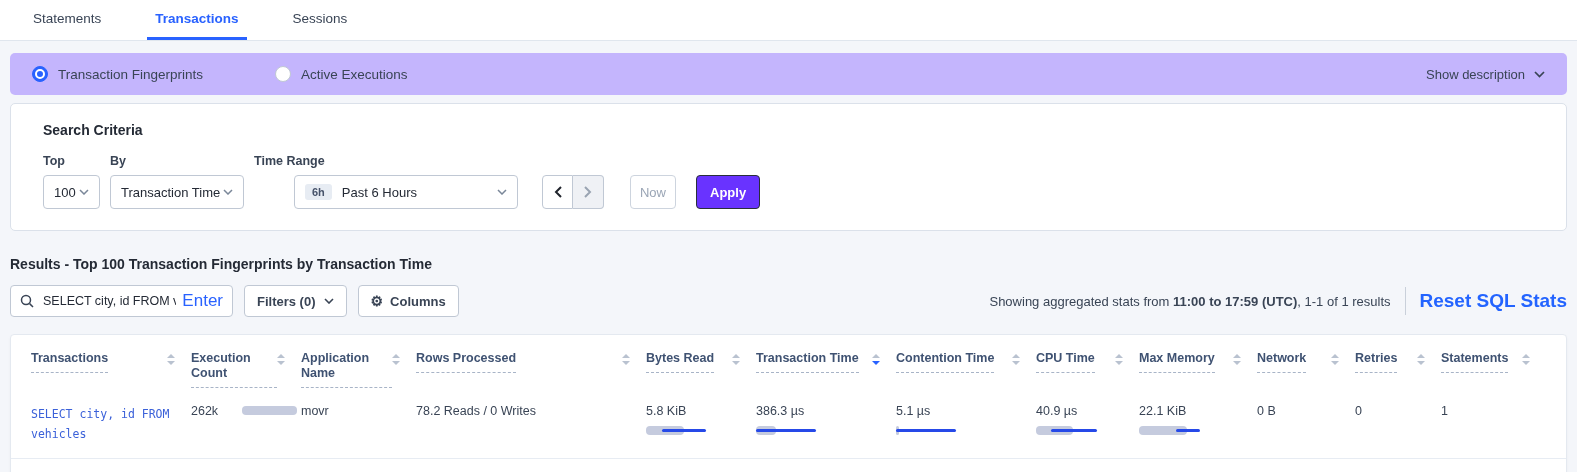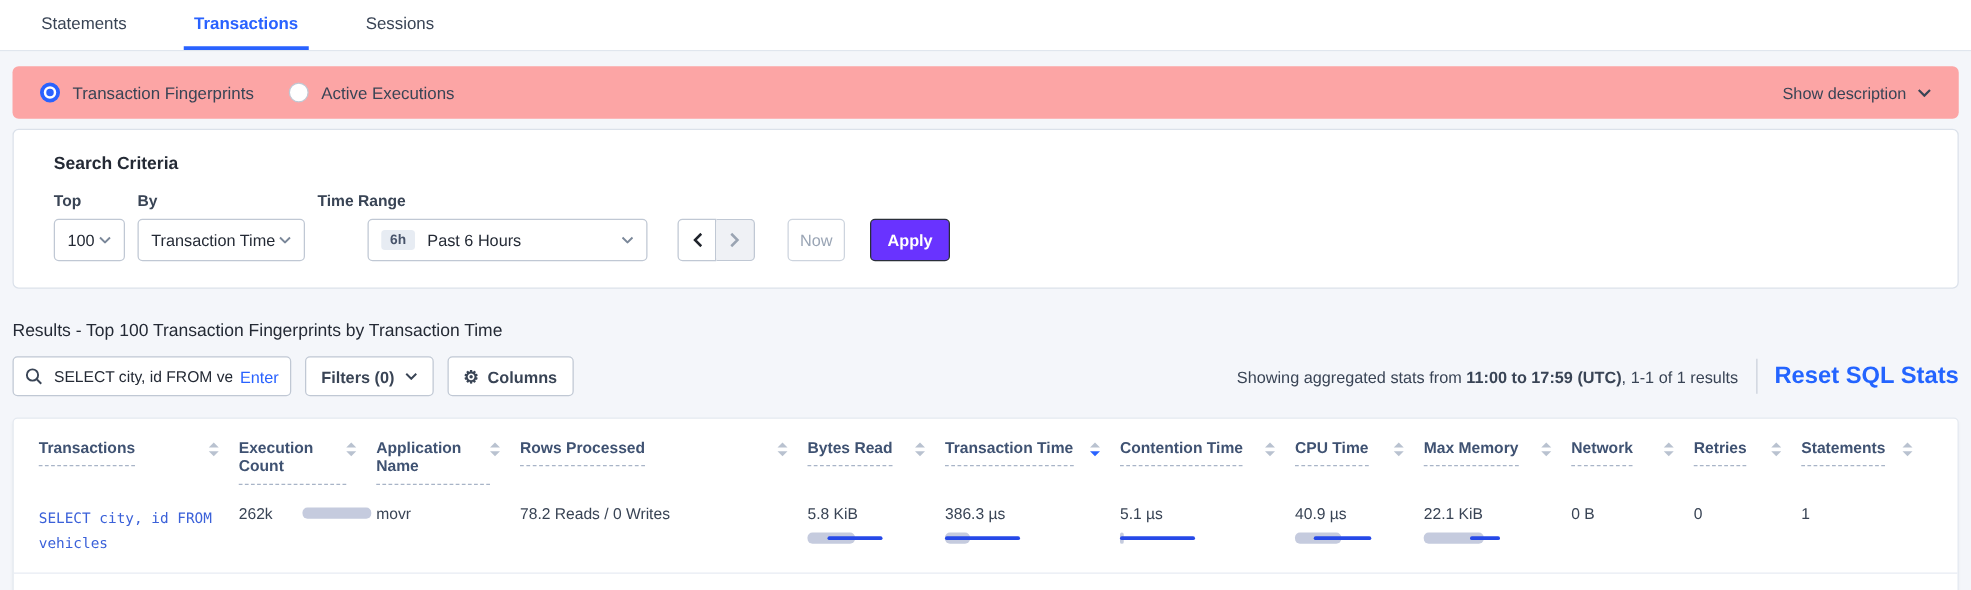--- a/index.html
+++ b/index.html
@@ -5,21 +5,21 @@
   * { box-sizing: border-box; }
   body { margin:0; background:#f4f6fa; font-family:"Liberation Sans", sans-serif; color:#394455; }
   .page { width:1577px; height:472px; position:relative; overflow:hidden; background:#f4f6fa; }
 
   
   .tabbar { height:41px; background:#fff; border-bottom:1px solid #e0e6ee; display:flex; align-items:stretch; padding-left:25px; }
   .tab { display:flex; align-items:center; padding:0 8px; margin-right:38px; font-size:13.5px; color:#394455; cursor:pointer; border-bottom:3px solid transparent; }
   .tab.active { color:#2962ff; font-weight:bold; border-bottom-color:#2962ff; }
 
   
-  .radio-card { margin:12px 10px 0; background:#fca5a5; border-radius:5px; height:42px; display:flex; align-items:center; padding:0 22px; }
+  .radio-card { margin:12px 10px 0; background:#c4b5fd; border-radius:5px; height:42px; display:flex; align-items:center; padding:0 22px;gap:44px; }
   .radio-option { display:flex; align-items:center; margin-right:28px; cursor:pointer; font-size:13.5px; color:#394455; }
   .radio-circle { width:16px; height:16px; border-radius:50%; border:1px solid #c0c8d4; background:#fff; margin-right:10px; position:relative; flex:0 0 16px; }
   .radio-option.selected .radio-circle { background:#2962ff; border-color:#2962ff; }
   .radio-option.selected .radio-circle::after { content:""; position:absolute; left:2px; top:2px; width:6px; height:6px; border:2px solid #fff; border-radius:50%; }
   .show-desc { margin-left:auto; display:flex; align-items:center; font-size:13px; color:#394455; cursor:pointer; }
   .show-desc svg { margin-left:9px; }
 
   
   .search-card { margin:8px 10px 0; background:#fff; border:1px solid #dbe1ea; border-radius:5px; height:128px; padding:18px 32px; }
   .sc-title { font-weight:bold; font-size:14px; color:#242a35; }
@@ -31,25 +31,25 @@
   .w-top { width:57px; } .w-by { width:134px; } .w-time { width:224px;margin-left:40px; }
   .badge { background:#e7ecf3; border-radius:3px; padding:2px 7px; font-size:11px; font-weight:bold; color:#47536a; margin-right:10px; }
   .pager { display:flex; margin-left:14px; }
   .pager .pbtn { width:31px; height:34px; border:1px solid #c0c8d4; background:#fff; display:flex; align-items:center; justify-content:center; cursor:pointer; padding:0; }
   .pager .prev { border-radius:4px 0 0 4px; }
   .pager .next { border-radius:0 4px 4px 0; background:#eff1f5; border-left:none; cursor:default; }
   .now-btn { margin-left:26px; width:46px; height:34px; border:1px solid #cdd4de; border-radius:4px; background:#fff; color:#9aa5b5; font-size:13px; cursor:pointer; font-family:inherit; }
   .apply-btn { margin-left:20px; height:34px; padding:0 13px; background:#6933ff; border:1.5px solid #2a2f3a; border-radius:4px; color:#fff; font-weight:bold; font-size:13px; cursor:pointer; font-family:inherit; }
 
   
-  .results-heading { margin:25px 10px 0; font-size:14px; font-weight:normal; color:#242a35; }
+  .results-heading { margin:25px 10px 0; font-size:14px; font-weight:bold; color:#242a35; }
   .controls-row { margin:13px 10px 0; display:flex; align-items:center; height:32px; }
   .searchbox { width:223px; height:32px; border:1px solid #c0c8d4; border-radius:4px; background:#fff; display:flex; align-items:center; padding:0 9px; }
   .searchbox input { border:none; outline:none; flex:1; min-width:0; margin-left:7px; font-size:12.5px; color:#242a35; font-family:inherit; background:transparent; }
-  .searchbox .hint { color:#2962ff; font-size:13px; margin-left:4px; }
+  .searchbox .hint { color:#2962ff; font-size:17px; margin-left:4px; }
   .btn { height:32px; border:1px solid #c0c8d4; border-radius:4px; background:#fff; display:flex; align-items:center; font-size:13px; font-weight:bold; color:#394455; padding:0 12px; margin-left:11px; cursor:pointer; font-family:inherit; }
   .btn .chev { margin-left:8px; }
   .btn .gear { margin-right:7px; font-size:14px; line-height:1; color:#394455; }
   .stats { margin-left:auto; font-size:13px; color:#394455; white-space:nowrap; }
   .stats b { font-weight:bold; }
   .vdiv { width:1px; height:28px; background:#c9d0da; margin:0 14px; }
   .reset-link { color:#2364ff; font-size:19px; font-weight:bold; cursor:pointer; white-space:nowrap; text-decoration:none; }
 
   
   .table-card { margin:17px 10px 0; background:#fff; border:1px solid #e4e9f0; border-radius:4px; box-shadow:0 2px 3px rgba(0,0,0,0.04); padding-bottom:20px; }

